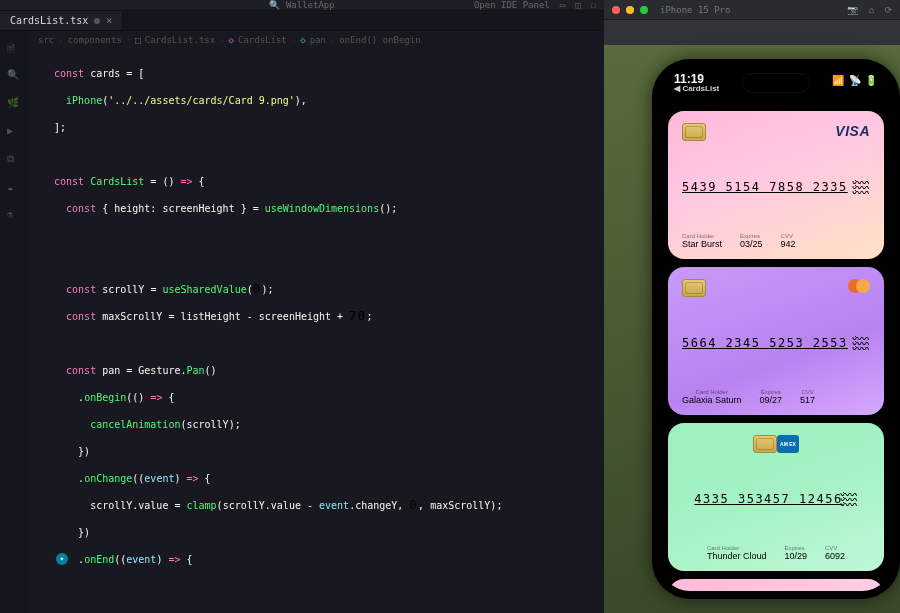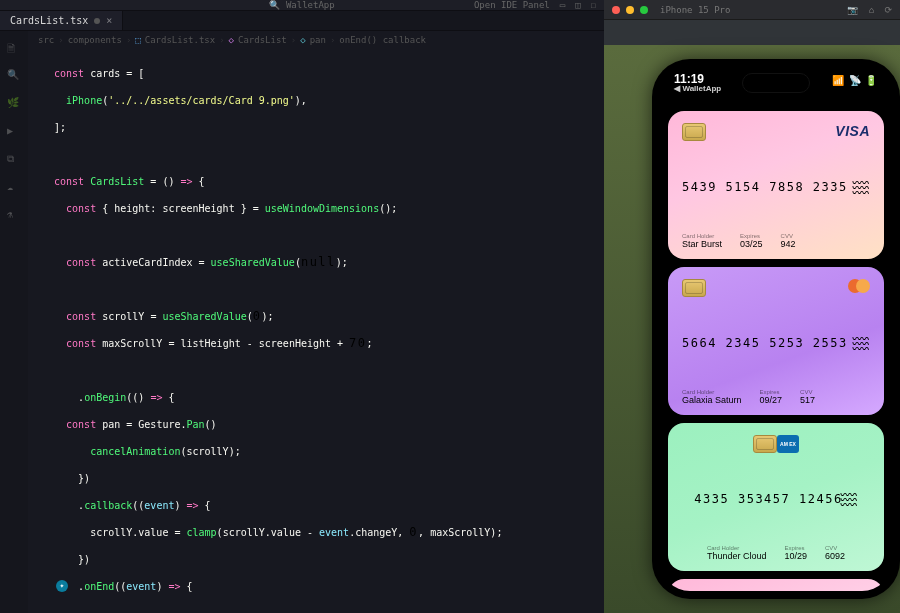--- a/index.html
+++ b/index.html
@@ -184,21 +184,21 @@
     border-radius:16px;
     padding:12px 14px 10px;
     color:#000;
     position:relative;
     min-height:148px;
     display:flex;
     flex-direction:column;
     justify-content:space-between;
   }
   .card.pink{background:linear-gradient(160deg,#ffb8d9 0%, #ffc7e2 40%, #ffe1c4 100%);}
-  .card.purple{background:linear-gradient(160deg,#c89af7 0%, #b882f0 60%, #d5a9ff 100%);}
+  .card.purple{background:linear-gradient(160deg,#c89af7 0%, #b882f0 60%, #d5a9ff 100%);text-align:center;}
   .card.green{background:linear-gradient(160deg,#9cf0bf 0%, #a5f2c5 50%, #bff7d5 100%);align-items:center;}
   .card.pink2{background:linear-gradient(160deg,#ffb8d9,#ffd9ec);}
   .card-top{display:flex;justify-content:space-between;align-items:flex-start;}
   .chip{
     width:24px;height:18px;border-radius:3px;
     background:linear-gradient(#e8c873,#c9a84d);
     border:1px solid #a7893d;
     position:relative;
   }
   .chip:after{content:"";position:absolute;inset:2px;border:1px solid rgba(0,0,0,.2);border-radius:2px;}
@@ -207,21 +207,21 @@
   .mc{display:flex;}
   .mc .c{width:14px;height:14px;border-radius:50%}
   .mc .c1{background:#eb6b2e}
   .mc .c2{background:#f6a94a;margin-left:-6px}
   .amex{
     width:22px;height:18px;background:#0b6db0;border-radius:3px;
     color:#fff;font-size:5px;font-weight:800;
     display:flex;align-items:center;justify-content:center;
     text-align:center;line-height:1;
   }
-  .card-mid{display:flex;justify-content:space-between;align-items:center;}
+  .card-mid{display:flex;justify-content:space-between;align-items:center;text-decoration:underline;}
   .num{font-size:12px;letter-spacing:1.5px;font-weight:500;color:#000;font-family:monospace;}
   .nfc{font-size:14px;transform:rotate(90deg);}
   .card-bot{display:flex;gap:18px;font-size:8px;}
   .card-bot .f{display:flex;flex-direction:column;}
   .card-bot .lbl{font-size:6px;opacity:.5;}
   .card-bot .val{font-size:9px;}
 </style>
 </head>
 <body>
 
@@ -265,41 +265,40 @@
           <span class="sep">›</span>
         <span style="color:#61afef">⬚</span>
           <span>CardsList.tsx</span>
           <span class="sep">›</span>
         <span style="color:#c678dd">◇</span>
           <span>CardsList</span>
           <span class="sep">›</span>
         <span style="color:#56b6c2">◇</span>
           <span>pan</span>
           <span class="sep">›</span>
-        <span>onEnd() callback</span>
+        <span>onEnd() onBegin</span>
       </div>
 
       <div class="code">
 <div class="line"><span class="kw">const</span> <span class="id">cards</span> <span class="pun">= [</span></div>
 <div class="line">  <span class="fn">iPhone</span><span class="pun">(</span><span class="str" title="  require('../../assets/cards/Card 9.png'),">'../../assets/cards/Card 9.png'</span><span class="pun">),</span></div>
 <div class="line"><span class="pun">];</span></div>
 <div class="line"></div>
 <div class="line"><span class="kw">const</span> <span class="fn">CardsList</span> <span class="pun">= () </span><span class="kw">=&gt;</span> <span class="pun">{</span></div>
 <div class="line">  <span class="kw">const</span> <span class="pun">{ </span><span class="id">height</span><span class="pun">: </span><span class="id">screenHeight</span><span class="pun"> } = </span><span class="fn">useWindowDimensions</span><span class="pun">();</span></div>
 <div class="line"></div>
-<div class="line">  <span class="kw">const</span> <span class="id">activeCardIndex</span> <span class="pun">= </span><span class="fn">useSharedValue</span><span class="pun">(</span><span class="num">null</span><span class="pun">);</span></div>
 <div class="line"></div>
 <div class="line">  <span class="kw">const</span> <span class="id">scrollY</span> <span class="pun">= </span><span class="fn">useSharedValue</span><span class="pun">(</span><span class="num">0</span><span class="pun">);</span></div>
 <div class="line">  <span class="kw">const</span> <span class="id">maxScrollY</span> <span class="pun">= </span><span class="id">listHeight</span> <span class="pun">- </span><span class="id">screenHeight</span> <span class="pun">+ </span><span class="num">70</span><span class="pun">;</span></div>
 <div class="line"></div>
+<div class="line">  <span class="kw">const</span> <span class="id">pan</span> <span class="pun">= </span><span class="id">Gesture</span><span class="pun">.</span><span class="fn">Pan</span><span class="pun">()</span></div>
 <div class="line">    <span class="pun">.</span><span class="fn">onBegin</span><span class="pun">(() </span><span class="kw">=&gt;</span> <span class="pun">{</span></div>
-<div class="line">  <span class="kw">const</span> <span class="id">pan</span> <span class="pun">= </span><span class="id">Gesture</span><span class="pun">.</span><span class="fn">Pan</span><span class="pun">()</span></div>
 <div class="line">      <span class="fn">cancelAnimation</span><span class="pun">(</span><span class="id">scrollY</span><span class="pun">);</span></div>
 <div class="line">    <span class="pun">})</span></div>
-<div class="line">    <span class="pun">.</span><span class="fn">callback</span><span class="pun">((</span><span class="var">event</span><span class="pun">) </span><span class="kw">=&gt;</span> <span class="pun">{</span></div>
+<div class="line">    <span class="pun">.</span><span class="fn">onChange</span><span class="pun">((</span><span class="var">event</span><span class="pun">) </span><span class="kw">=&gt;</span> <span class="pun">{</span></div>
 <div class="line">      <span class="id">scrollY</span><span class="pun">.</span><span class="id">value</span> <span class="pun">= </span><span class="fn">clamp</span><span class="pun">(</span><span class="id">scrollY</span><span class="pun">.</span><span class="id">value</span> <span class="pun">- </span><span class="var">event</span><span class="pun">.</span><span class="id">changeY</span><span class="pun">, </span><span class="num">0</span><span class="pun">, </span><span class="id">maxScrollY</span><span class="pun">);</span></div>
 <div class="line">    <span class="pun">})</span></div>
 <div class="line" style="position:relative"><span class="indentCircle">✦</span>    <span class="pun">.</span><span class="fn">onEnd</span><span class="pun">((</span><span class="var">event</span><span class="pun">) </span><span class="kw">=&gt;</span> <span class="pun">{</span></div>
 
 
 
 
 
 
 
@@ -343,21 +342,21 @@
       <span>⟳</span>
     </div>
   </div>
 
   <div class="devicewrap">
     <div class="device">
       <div class="screen">
         <div class="statusbar">
           <div class="time-block">
             <span>11:19</span>
-            <span class="backto">◀ WalletApp</span>
+            <span class="backto">◀ CardsList</span>
           </div>
           <div class="dynamic-island"></div>
           <div class="status-icons">
             <span>📶</span>
             <span>📡</span>
             <span>🔋</span>
           </div>
         </div>
 
         <div class="cardlist">

